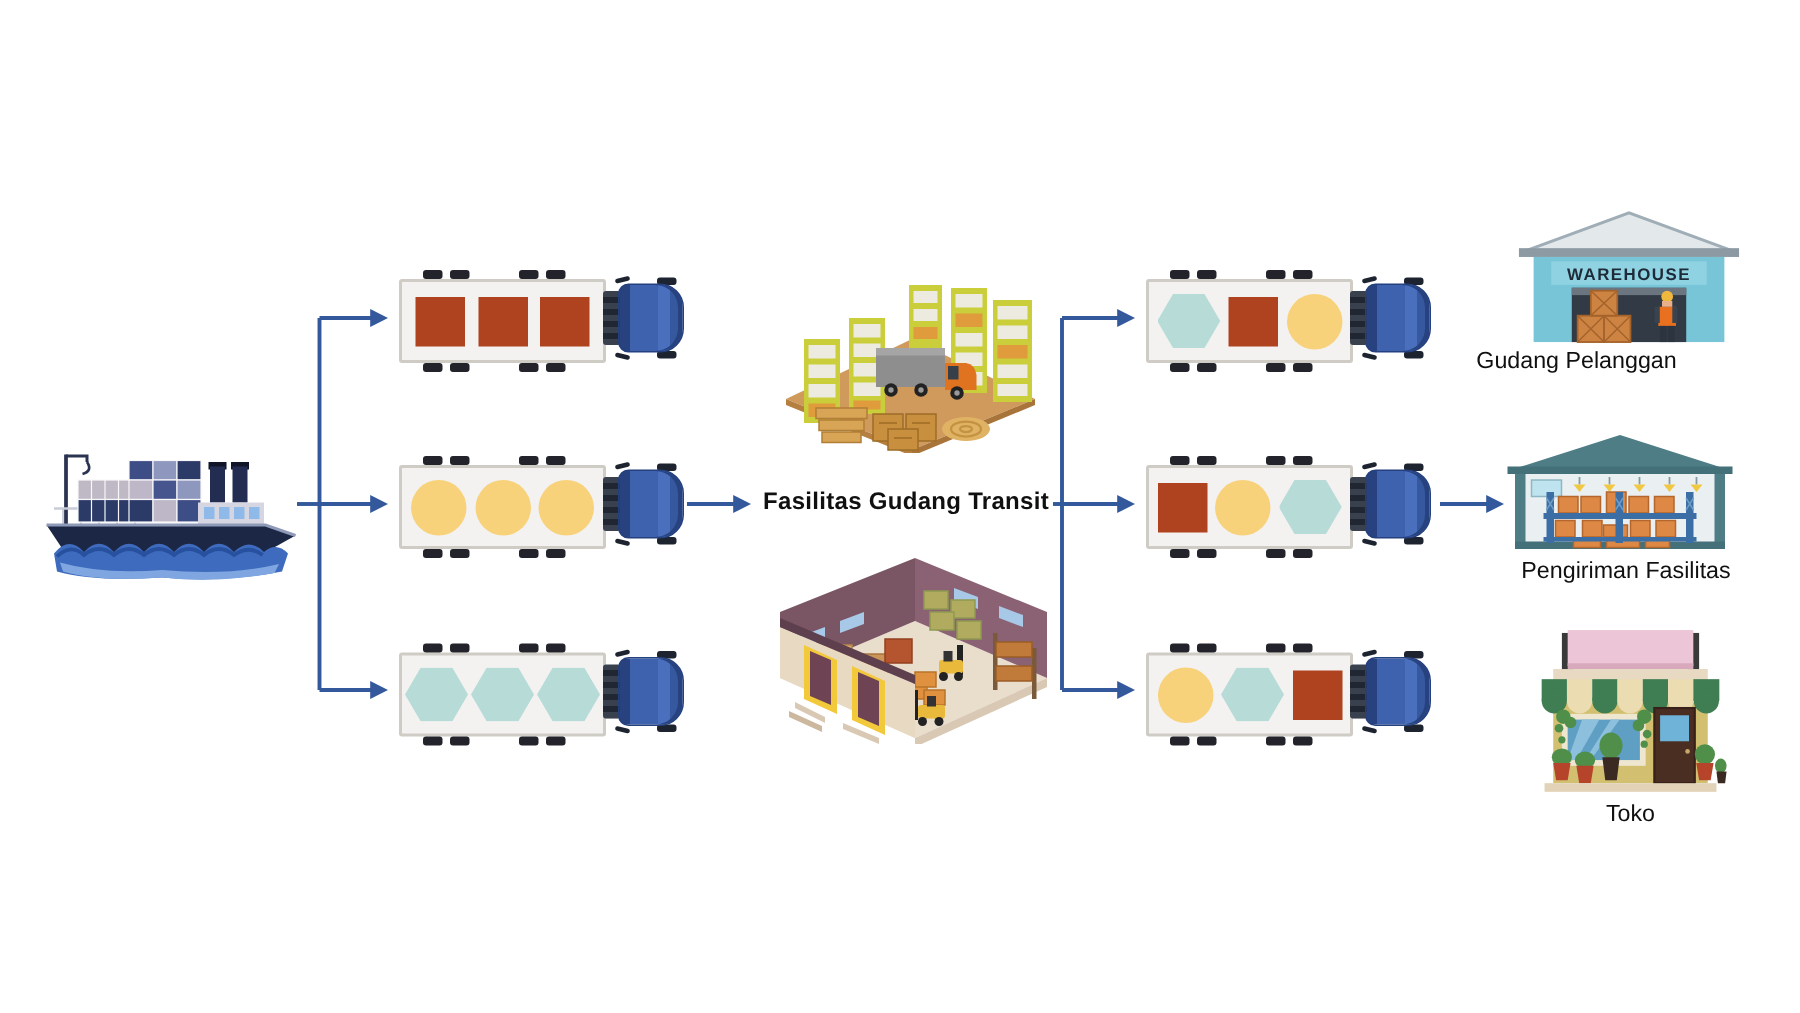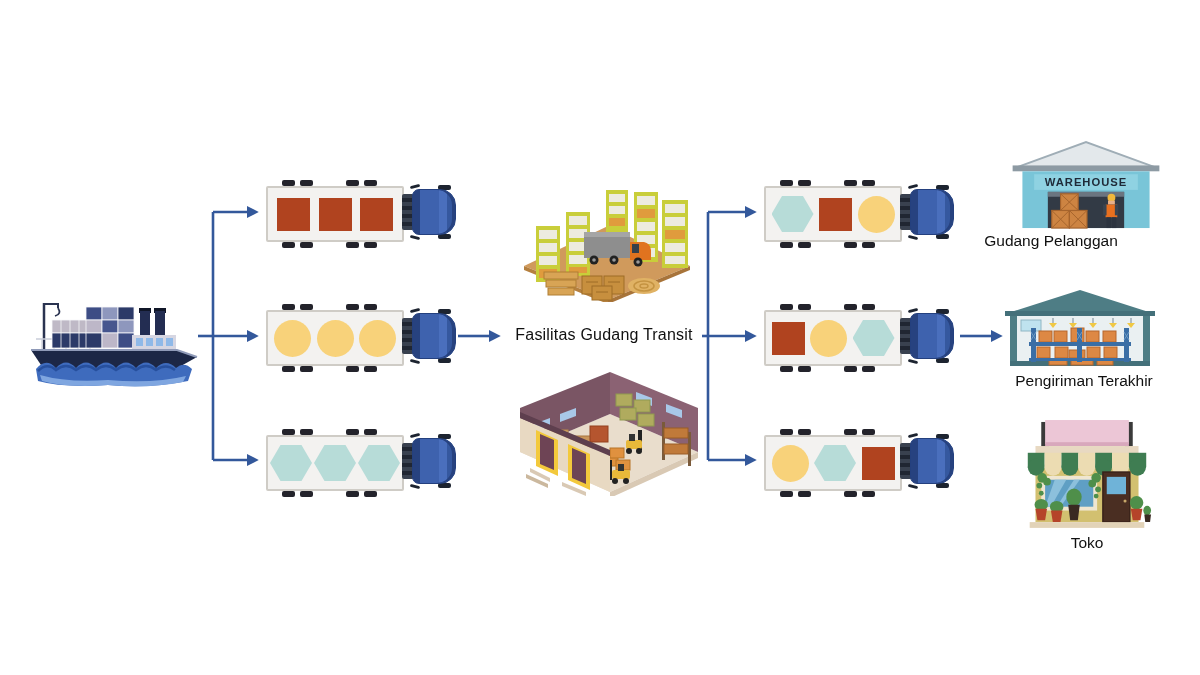--- a/index.html
+++ b/index.html
@@ -33,21 +33,21 @@
        box-shadow:inset -3px 0 0 #27427f;}
   .cab::before,.cab::after{content:"";position:absolute;left:-3px;width:10px;height:3px;
        background:#1d2430;border-radius:2px;}
   .cab::before{top:-5px;transform:rotate(-14deg);}
   .cab::after{bottom:-5px;transform:rotate(14deg);}
   .cwheel{position:absolute;left:36px;width:13px;height:5px;background:#1d2430;border-radius:2px;}
   .cwheel.t{top:-4px;} .cwheel.b{bottom:-4px;}
 
   
   .transit-label{position:absolute;left:500px;top:326px;width:208px;text-align:center;
-                 font-size:16px;font-weight:400;letter-spacing:.2px;}
+                 font-size:16px;font-weight:700;letter-spacing:.2px;}
   .dest-label{position:absolute;text-align:center;font-size:15.5px;font-weight:500;}
 </style>
 </head>
 <body>
 
 <div class="canvas">
 
   <svg class="connectors" viewBox="0 0 1200 675">
     <defs>
       <marker id="ah" viewBox="0 0 10 10" refX="1" refY="5" markerWidth="4.6" markerHeight="4.6" orient="auto">
@@ -434,21 +434,21 @@
     </g>
     <g fill="#3a6ea5">
       <rect x="24" y="52" width="102" height="4"></rect>
         <rect x="24" y="68" width="102" height="3"></rect>
       <rect x="26" y="38" width="5" height="34"></rect>
         <rect x="72" y="38" width="5" height="34"></rect>
         <rect x="119" y="38" width="5" height="34"></rect>
     </g>
     <path d="M26 42 l5 8 M31 42 l-5 8 M72 42 l5 8 M77 42 l-5 8 M119 42 l5 8 M124 42 l-5 8" stroke="#6f9cc4" stroke-width="1"></path>
   </svg>
-  <div class="dest-label" style="left:996px;top:372px;width:176px">Pengiriman Terakhir</div>
+  <div class="dest-label" style="left:996px;top:372px;width:176px">Pengiriman Fasilitas</div>
 
   <svg class="abs" style="left:1022px;top:416px" width="130" height="114" viewBox="0 0 135 118">
     <rect x="20" y="6" width="8" height="26" fill="#3a3a3a"></rect>
     <rect x="107" y="6" width="8" height="26" fill="#3a3a3a"></rect>
     <rect x="24" y="4" width="87" height="25" fill="#ecc6d6"></rect>
     <rect x="24" y="27" width="87" height="4" fill="#d8a8bc"></rect>
     <rect x="14" y="31" width="107" height="8" fill="#e8d9c2"></rect>
     <rect x="14" y="54" width="107" height="56" fill="#d2c070"></rect>
 
     <g>

